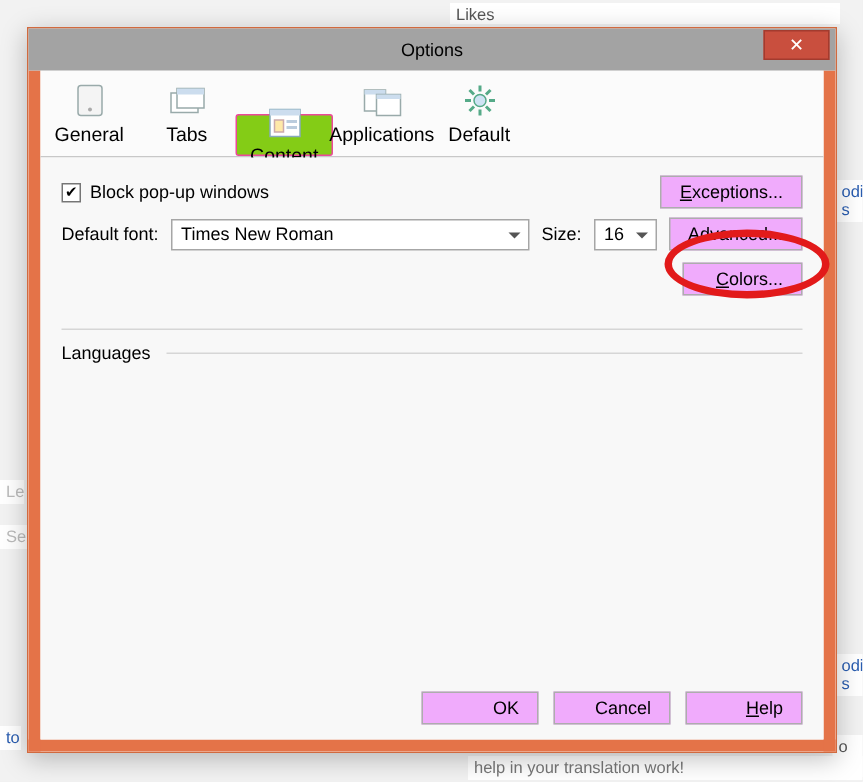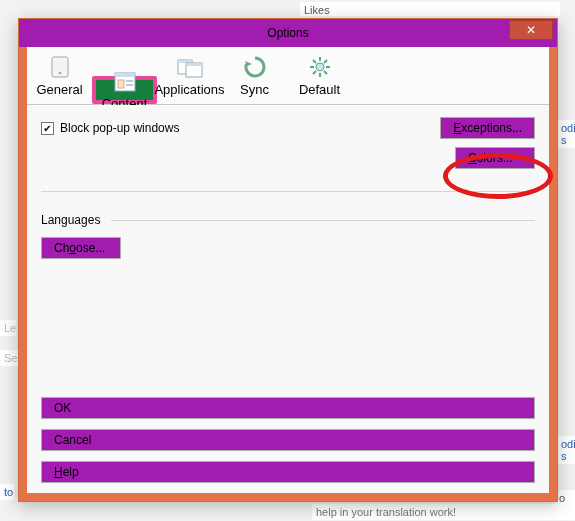--- a/index.html
+++ b/index.html
@@ -29,21 +29,21 @@
     left: 18px; top: 18px;
     width: 540px; height: 484px;
     background: #fff;
     border: 1px solid #d16a3f;
     box-shadow: 0 4px 16px rgba(0,0,0,0.25);
     display: flex;
     flex-direction: column;
   }
   .titlebar {
     height: 28px;
-    background: #a21caf;
+    background: #a3a3a3;
     display: flex;
     align-items: center;
     position: relative;
   }
   .titlebar-title {
     flex: 1;
     text-align: center;
     color: #000;
     font-size: 12px;
   }
@@ -75,22 +75,22 @@
     display: flex;
     flex-direction: column;
     align-items: center;
     justify-content: center;
     gap: 2px;
     font-size: 13px;
     color: #000;
     border: 1px solid transparent;
   }
   .tool-item.selected {
-    background: #15803d;
-    border: 4px solid #ec4899;
+    background: #84cc16;
+    border: 1px solid #ec4899;
     border-radius: 2px;
     margin-top: 29px;
   }
   .tool-icon {
     width: 28px; height: 26px;
     display: flex; align-items: center; justify-content: center;
   }
   .body-pane {
     flex: 1;
     background: #f8f8f8;
@@ -104,24 +104,24 @@
     width: 13px; height: 13px;
     border: 1px solid #767676;
     background: #fff;
     margin-right: 6px;
     display: flex; align-items: center; justify-content: center;
     font-size: 10px; color: #000;
   }
   .btn {
     height: 22px;
     padding: 0 12px;
-    background: #a21caf;
+    background: #f0abfc;
     border: 1px solid #adadad;
     font-size: 12px;
-    display: inline-flex; align-items: center; justify-content: flex-start;
+    display: inline-flex; align-items: center; justify-content: flex-end;
     min-width: 70px;
   }
   .btn u { text-decoration: underline; }
   .group-label {
     font-size: 12px;
     color: #000;
     margin: 16px 0 4px 0;
     position: relative;
   }
   .group-label::after {
@@ -153,21 +153,20 @@
     border: 5px solid #e21a1a;
     border-radius: 50%;
     pointer-events: none;
   }
   .footer-btns {
     display: flex;
     gap: 10px;
     justify-content: flex-end;
     margin-top: auto;
     padding-top: 10px;
-    flex-direction: column;
   }
   hr.sep {
     border: none;
     border-top: 1px solid #d6d6d6;
     margin: 22px 0 8px 0;
   }
 </style>
 </head>
 <body>
 
@@ -194,20 +193,30 @@
     <div class="toolbar">
       <div class="tool-item">
         <div class="tool-icon">
           <svg width="22" height="24">
               <rect x="3" y="2" width="16" height="20" rx="2" fill="#f4f4f4" stroke="#9aa"></rect>
               <circle cx="11" cy="18" r="1.3" fill="#aaa"></circle>
             </svg>
         </div>
         <span>General</span>
       </div>
+      <div class="tool-item">
+        <div class="tool-icon">
+          <svg width="26" height="22">
+              <rect x="2" y="6" width="18" height="13" fill="#fff" stroke="#9aa"></rect>
+              <rect x="6" y="3" width="18" height="13" fill="#fff" stroke="#9aa"></rect>
+              <rect x="6" y="3" width="18" height="4" fill="#cde"></rect>
+            </svg>
+        </div>
+        <span>Tabs</span>
+      </div>
       <div class="tool-item selected">
         <div class="tool-icon">
           <svg width="24" height="24">
               <rect x="2" y="3" width="20" height="18" fill="#fff" stroke="#8ab"></rect>
               <rect x="2" y="3" width="20" height="4" fill="#cde"></rect>
               <rect x="5" y="10" width="6" height="8" fill="#ffe9a8" stroke="#caa"></rect>
               <rect x="13" y="10" width="7" height="2" fill="#bcd"></rect>
               <rect x="13" y="14" width="7" height="2" fill="#bcd"></rect>
             </svg>
         </div>
@@ -216,29 +225,20 @@
       <div class="tool-item">
         <div class="tool-icon">
           <svg width="26" height="22">
               <rect x="1" y="4" width="14" height="14" fill="#fff" stroke="#9aa"></rect>
               <rect x="1" y="4" width="14" height="3" fill="#cde"></rect>
               <rect x="9" y="7" width="16" height="14" fill="#fff" stroke="#9aa"></rect>
               <rect x="9" y="7" width="16" height="3" fill="#cde"></rect>
             </svg>
         </div>
         <span>Applications</span>
-      </div>
-      <div class="tool-item">
-        <div class="tool-icon">
-          <svg width="24" height="24">
-              <path d="M12 3 a9 9 0 1 1 -8.5 6" fill="none" stroke="#6a8" stroke-width="3"></path>
-              <path d="M2 6 l2 5 l5 -2 z" fill="#6a8"></path>
-            </svg>
-        </div>
-        <span>Sync</span>
       </div>
       <div class="tool-item">
         <div class="tool-icon">
           <svg width="24" height="24">
               <circle cx="12" cy="12" r="4" fill="#cfe3f4" stroke="#5a8"></circle>
               <g stroke="#5a8" stroke-width="2">
                 <line x1="12" y1="2" x2="12" y2="6"></line>
                 <line x1="12" y1="18" x2="12" y2="22"></line>
                 <line x1="2" y1="12" x2="6" y2="12"></line>
                 <line x1="18" y1="12" x2="22" y2="12"></line>
@@ -259,37 +259,47 @@
         <label class="row">
           <span class="checkbox">✔</span>
           <span>Block pop-up windows</span>
         </label>
         <button class="btn">
             <span><u>E</u>xceptions...</span>
           </button>
       </div>
 
 
+      <div class="row" style="gap:8px; margin-top:6px; position:relative;">
+        <span>Default font:</span>
+        <div class="select" style="flex:1;">
+          <span>Times New Roman</span>
+        </div>
+        <span>Size:</span>
+        <div class="select" style="width:42px;">
+          <span>16</span>
+        </div>
+        <button class="btn" style="min-width:80px;">
+            <span><u>A</u>dvanced...</span>
+          </button>
+      </div>
 
       <div class="row" style="justify-content:flex-end; margin-top:8px;">
         <button class="btn" style="min-width:80px;">
             <span><u>C</u>olors...</span>
           </button>
       </div>
 
       <hr class="sep">
 
-      <div class="group-label" style="--lblw:70px; margin-top:13px;">
+      <div class="group-label" style="--lblw:70px; margin-top:0;">
         <span>Languages</span>
       </div>
 
       <div class="row" style="justify-content: space-between; margin-top:6px;">
-        <button class="btn" style="min-width:80px;">
-            <span>Ch<u>o</u>ose...</span>
-          </button>
       </div>
 
       <div class="footer-btns">
         <button class="btn" style="min-width:78px;">OK</button>
         <button class="btn" style="min-width:78px;">Cancel</button>
         <button class="btn" style="min-width:78px;">
             <span><u>H</u>elp</span>
           </button>
       </div>
 

